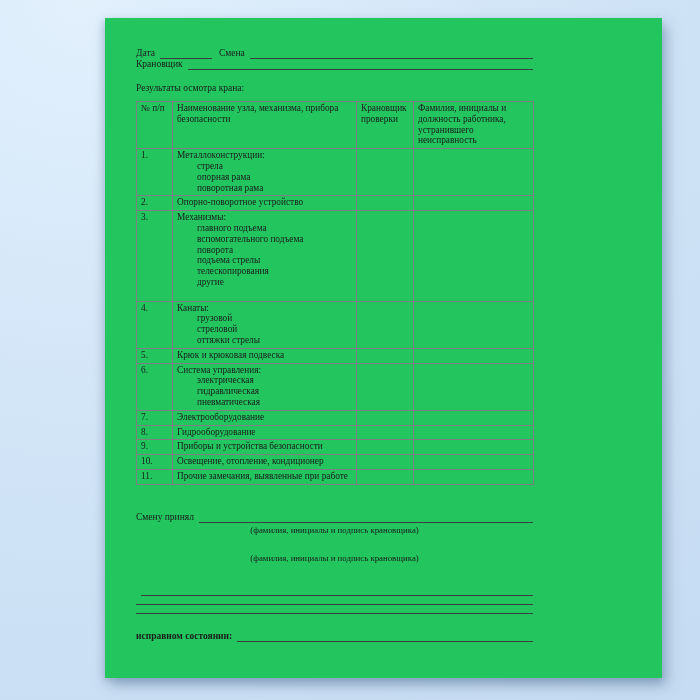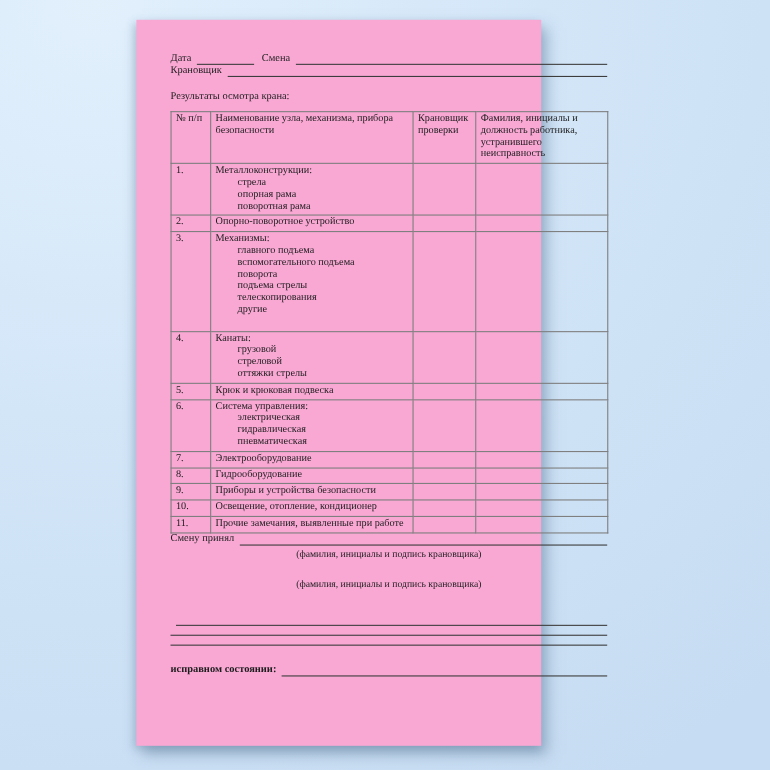--- a/index.html
+++ b/index.html
@@ -3,22 +3,22 @@
 <meta charset="utf-8">
 <style>
   html, body { margin:0; padding:0; }
   body {
     width:700px; height:700px; position:relative; overflow:hidden;
     background: radial-gradient(130% 120% at 12% 0%, #e2f0fc 0%, #d3e6f8 45%, #c6dcf2 100%);
     font-family:"Liberation Serif", serif;
     color:#1c1c1c;
   }
   .page {
-    position:absolute; left:124px; top:18px; width:368px; height:660px;
-    background:#f9a8d4;
+    position:absolute; left:105px; top:18px; width:557px; height:660px;
+    background:#22c55e;
     box-shadow: 5px 7px 12px rgba(92,122,154,0.50), -3px 3px 7px rgba(92,122,154,0.28);
   }
   .content {
     position:absolute; left:31px; top:30px; width:397px;
   }
   .field-row { display:flex; align-items:flex-end; font-size:9.5px; line-height:11px; }
   .field-row .lbl { white-space:nowrap; }
   .fill { flex:1 1 auto; border-bottom:1px solid #3d3d3d; height:10px; margin-left:5px; }
   .fill-fixed { flex:0 0 52px; border-bottom:1px solid #3d3d3d; height:10px; margin-left:5px; margin-right:7px; }
   .section-title { font-size:9.5px; margin-top:13px; }
@@ -35,21 +35,21 @@
   col.c-name { width:184px; }
   col.c-res  { width:57px; }
   col.c-fix  { width:120px; }
   .sub { padding-left:20px; }
   .blankline { height:10.8px; }
 
   .sig-block { font-size:9.5px; line-height:11px; }
   .caption { font-size:8.8px; text-align:center; margin-top:2px; }
   .bold { font-weight:bold; }
   .rule { border-bottom:1px solid #3d3d3d; height:8px; }
-  .mt28 { }
+  .mt28 { margin-top:27px; }
   .mt22 { margin-top:21px; }
   .mt18 { margin-top:17px; }
 </style>
 </head>
 <body>
 
 <div class="page">
   <div class="content">
 
     <div class="field-row">

